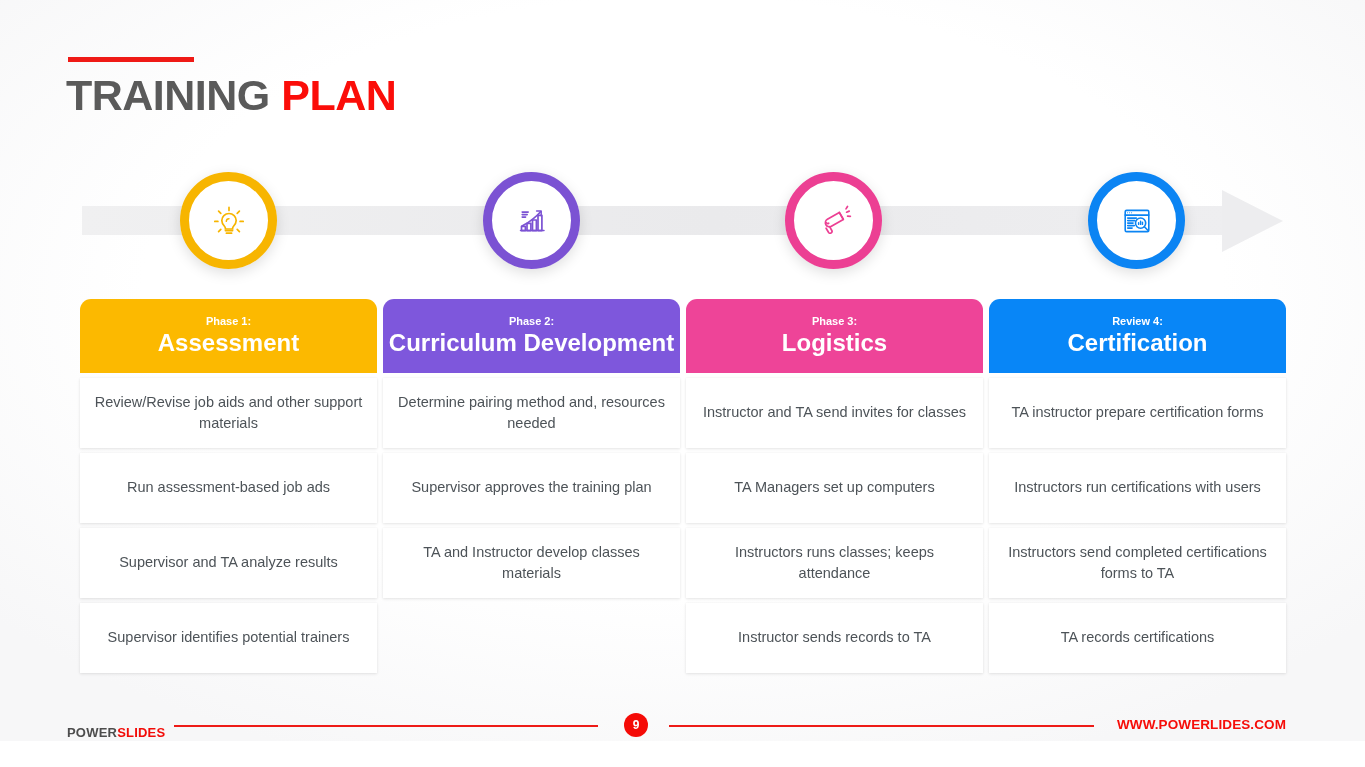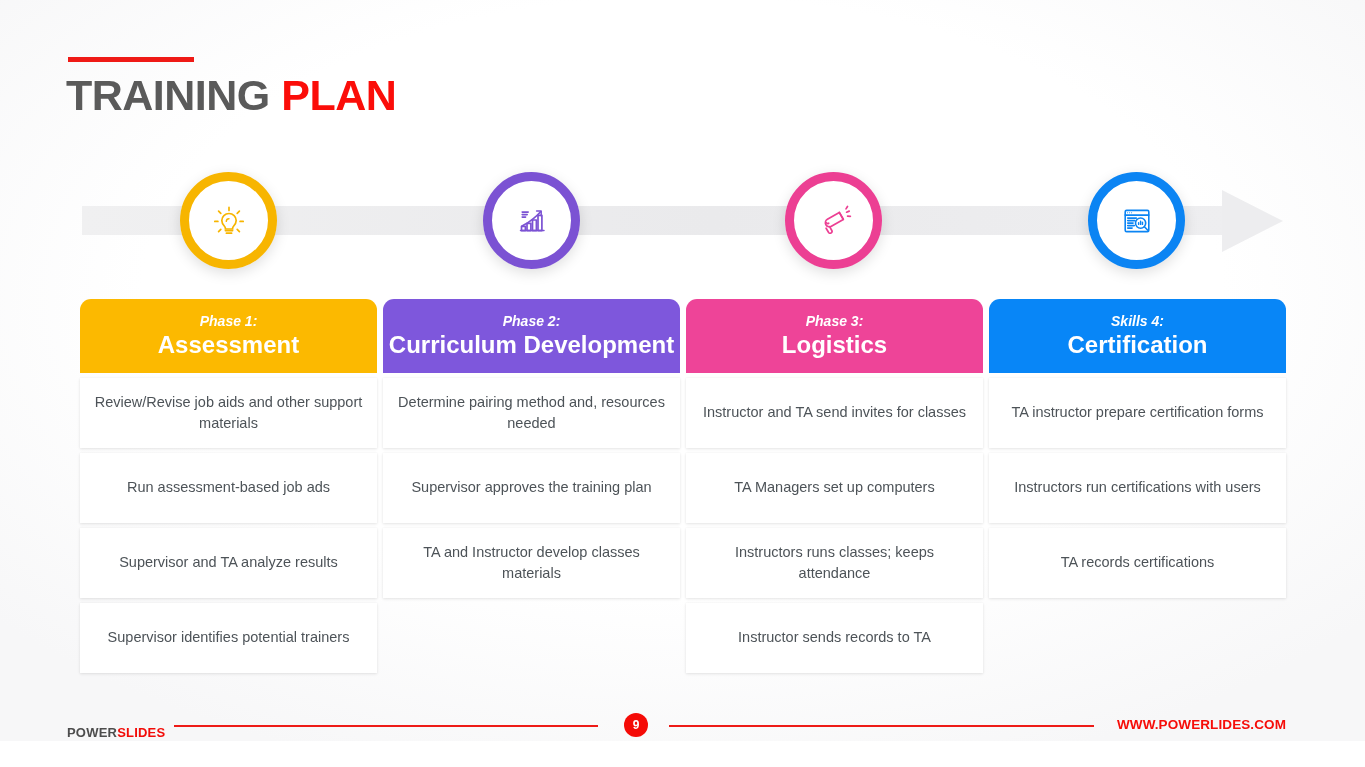--- a/index.html
+++ b/index.html
@@ -111,22 +111,21 @@
     border-radius: 11px 11px 0 0;
     color: #ffffff;
     display: flex;
     flex-direction: column;
     align-items: center;
     justify-content: center;
     text-align: center;
     padding: 0 6px;
   }
   .col-header .phase {
-    font-size: 14px;
-    font-style: italic;
+    font-size: 11px;
     font-weight: bold;
     line-height: 1.1;
     margin-bottom: 3px;
   }
   .col-header .phase-name {
     font-size: 24px;
     font-weight: bold;
     line-height: 1.1;
     white-space: nowrap;
   }
@@ -293,25 +292,26 @@
         <div class="phase-name">Logistics</div>
       </div>
       <div class="cell">Instructor and TA send invites for classes</div>
       <div class="cell">TA Managers set up computers</div>
       <div class="cell">Instructors runs classes; keeps attendance</div>
       <div class="cell">Instructor sends records to TA</div>
     </div>
 
     <div class="column">
       <div class="col-header" style="background:#0886F7">
-        <div class="phase">Skills 4:</div>
+        <div class="phase">Review 4:</div>
         <div class="phase-name">Certification</div>
       </div>
       <div class="cell">TA instructor prepare certification forms</div>
       <div class="cell">Instructors run certifications with users</div>
+      <div class="cell">Instructors send completed certifications forms to TA</div>
       <div class="cell">TA records certifications</div>
     </div>
 
   </div>
 
   <div class="footer">
     <div class="brand">
       <span class="b1">POWER</span><span class="b2">SLIDES</span>
     </div>
     <div class="footer-line fl-left"></div>

